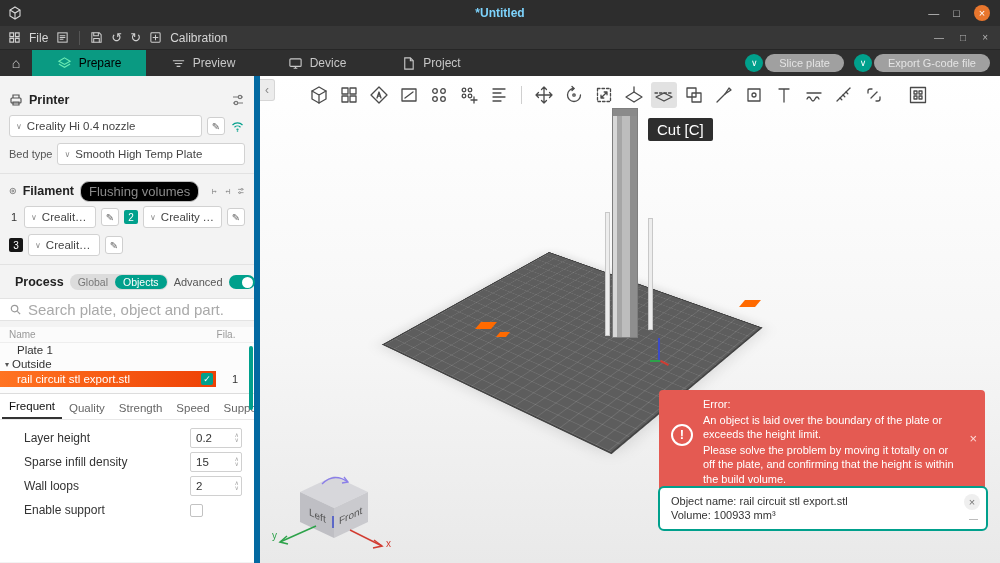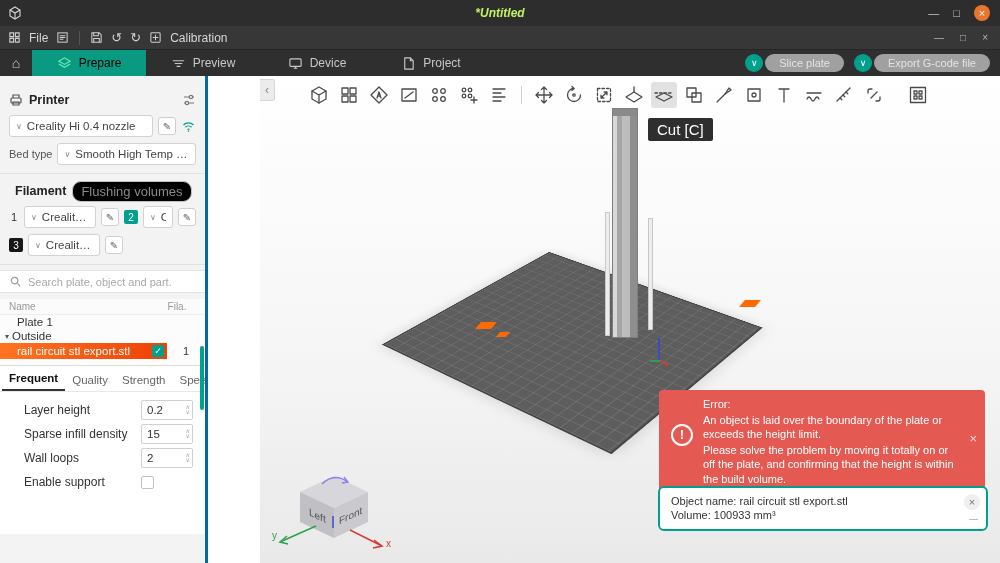--- a/index.html
+++ b/index.html
@@ -4,21 +4,21 @@
 <style>
   * { box-sizing: border-box; margin: 0; padding: 0; }
   html,body { width:1000px; height:563px; }
   body { position:relative; overflow:hidden; background:#fff;
          font-family:"Liberation Sans", sans-serif; font-size:12px; color:#333; }
 
   
   .titlebar { position:absolute; left:0; top:0; right:0; height:26px; background:#2d2d2d;
               display:flex; align-items:center; color:#e6e6e6; }
   .app-ic { margin-left:8px; display:flex; }
-  .tb-title { position:absolute; left:0; right:0; text-align:center; font-weight:bold; font-size:12px; color:#bef264;font-style:italic; }
+  .tb-title { position:absolute; left:0; right:0; text-align:center; font-weight:bold; font-size:12px; color:#7dd3fc; }
   .tb-controls { margin-left:auto; display:flex; align-items:center; gap:14px; padding-right:10px; z-index:2; }
   .tb-btn { color:#c9c9c9; font-size:11px; cursor:default; }
   .tb-close { width:16px; height:16px; border-radius:50%; background:#e8762d; color:#fff;
               display:flex; align-items:center; justify-content:center; font-size:11px; }
 
   .menubar { position:absolute; left:0; top:26px; right:0; height:24px; background:#373737;
              display:flex; align-items:center; gap:8px; color:#d6d6d6; padding:0 8px; border-bottom:1px solid #262626; }
   .mb-item { font-size:12px; }
   .mb-ic { display:flex; align-items:center; }
   .mb-glyph { font-size:13px; color:#cfcfcf; }
@@ -33,22 +33,22 @@
   .ntab.active { background:#0a9a82; color:#000000; }
   .ntab.active svg { stroke:#6cecb4; }
   .tb-actions { margin-left:auto; display:flex; align-items:center; gap:10px; padding-right:10px; }
   .pill-group { display:flex; align-items:center; gap:2px; }
   .pill-drop { width:18px; height:18px; border-radius:50%; background:#00a08c; color:#fff;
                display:flex; align-items:center; justify-content:center; font-size:9px; }
   .pill { height:18px; border-radius:9px; background:#a0a0a0; color:#e3e3e3; font-size:11px;
           display:flex; align-items:center; padding:0 14px; }
 
   
-  .sidepanel { position:absolute; left:0; top:76px; width:208px; bottom:0; background:#f3f3f3;
-               border-right:3px solid #0369a1; }
+  .sidepanel { position:absolute; left:0; top:76px; width:260px; bottom:0; background:#f3f3f3;
+               border-right:6px solid #0369a1; }
   .sec-head { display:flex; align-items:center; gap:6px; padding:0 9px; height:24px; }
   .sec-title { font-weight:bold; font-size:12.5px; color:#222; }
   .spacer { flex:1; }
   .divider { height:1px; background:#e2e2e2; margin:5px 0; }
   .prow { display:flex; align-items:center; gap:5px; padding:3px 9px; }
   .combo { height:22px; background:#fff; border:1px solid #d2d2d2; border-radius:3px;
            display:flex; align-items:center; gap:5px; padding:0 6px; font-size:11.5px; color:#444; min-width:0; }
   .combo .cv { white-space:nowrap; overflow:hidden; text-overflow:ellipsis; }
   .chev { color:#8a8a8a; font-size:8px; flex:none; }
   .iconbox { width:18px; height:18px; border:1px solid #cfcfcf; border-radius:3px; background:#fff;
@@ -64,21 +64,21 @@
 
   .seg { display:flex; background:#dcdcdc; border-radius:10px; padding:1px; font-size:10.5px; }
   .seg .off { color:#777; padding:1px 7px; }
   .seg .on { background:#00a08c; color:#fff; border-radius:9px; padding:1px 8px; }
   .toggle { width:26px; height:14px; border-radius:7px; background:#00a08c; position:relative; flex:none; }
   .toggle::after { content:""; position:absolute; right:1.5px; top:1.5px; width:11px; height:11px;
                    border-radius:50%; background:#fff; }
 
   .searchbar { margin-top:4px; height:23px; background:#fff; border-top:1px solid #e3e3e3; border-bottom:1px solid #e3e3e3;
                display:flex; align-items:center; gap:6px; padding:0 9px; }
-  .searchbar input { flex:1; border:none; outline:none; font-size:11px; color:#444; background:transparent;
+  .searchbar input { flex:1; border:none; outline:none; font-size:15px; color:#444; background:transparent;
                      font-family:"Liberation Sans", sans-serif; }
   .searchbar input::placeholder { color:#a9a9a9; }
 
   .treehead { display:flex; align-items:center; height:16px; padding:0 9px; font-size:10px; color:#999;
               background:#fbfbfb; border-bottom:1px solid #eee;margin-top:6px; }
   .treehead .fh { width:38px; text-align:center; }
   .tree { background:#fcfcfc; }
   .trow { display:flex; align-items:center; height:14px; font-size:11.5px; color:#333; }
   .trow .nm { flex:1; display:flex; align-items:center; min-width:0; }
   .trow .fila { width:38px; text-align:center; font-size:11px; }
@@ -86,21 +86,21 @@
   .indent1 { padding-left:17px; }
   .trow.sel { height:16px; }
   .trow.sel .nm { background:linear-gradient(90deg,#ff7422,#ee4105); color:#fff; height:16px;
                   padding-left:17px; gap:4px; }
   .selcheck { margin-left:auto; margin-right:3px; width:12px; height:12px; background:#00a08c; color:#fff;
               font-size:9px; display:flex; align-items:center; justify-content:center; border-radius:2px; flex:none; }
 
   .paramtabs { display:flex; align-items:flex-end; background:#fff; border-top:1px solid #ddd;
                border-bottom:1px solid #e8e8e8; height:27px; padding:0 2px; overflow:hidden; white-space:nowrap; }
   .ptab { padding:5px 7px; font-size:11.5px; color:#666; flex:none; }
-  .ptab.active { color:#111; font-weight:bold; border-bottom:2px solid #333; }
+  .ptab.active { color:#111; font-weight:normal; border-bottom:2px solid #333; }
   .paramarea { background:#fff; padding:6px 0 40px 0; }
   .param { display:flex; align-items:center; height:24px; padding:0 12px 0 24px; }
   .param .pl { flex:1; font-size:12px; color:#333; }
   .numbox { width:52px; height:20px; background:#fff; border:1px solid #d0d0d0; border-radius:2px;
             display:flex; align-items:center; padding:0 2px 0 5px; }
   .numbox input { width:30px; border:none; outline:none; font-size:11.5px; color:#333;
                   font-family:"Liberation Sans", sans-serif; background:transparent; }
   .spin { display:flex; flex-direction:column; margin-left:auto; line-height:5px; }
   .spin span { font-size:6px; color:#a5a5a5; }
   .cb { width:13px; height:13px; border:1px solid #c2c2c2; background:#fff; border-radius:2px; }
@@ -354,20 +354,39 @@
       <span class="chev">∨</span>
       <span class="cv">Creality A...</span>
     </div>
     <span class="iconbox">
         <span>✎</span>
       </span>
   </div>
 
   <div class="divider"></div>
 
+  <div class="sec-head">
+    <svg width="14" height="14" viewBox="0 0 14 14" fill="none" stroke="#555" stroke-width="1.2">
+        <rect x="2" y="2" width="10" height="10" rx="1"></rect>
+        <path d="M2 6h10M6 6v6"></path>
+      </svg>
+    <span class="sec-title">Process</span>
+    <div class="seg">
+      <span class="off">Global</span>
+      <span class="on">Objects</span>
+    </div>
+    <span class="lbl">Advanced</span>
+    <span class="toggle"></span>
+    <svg width="13" height="13" viewBox="0 0 14 14" fill="none" stroke="#777" stroke-width="1.2">
+        <path d="M2 3h10M2 7h10M2 11h10"></path>
+      </svg>
+    <svg width="13" height="13" viewBox="0 0 14 14" fill="none" stroke="#00a08c" stroke-width="1.3">
+        <path d="M3 5h7L8 3M11 9H4l2 2"></path>
+      </svg>
+  </div>
 
   <div class="searchbar">
     <svg width="13" height="13" viewBox="0 0 14 14" fill="none" stroke="#9a9a9a" stroke-width="1.3">
         <circle cx="6" cy="6" r="3.5"></circle>
         <path d="M9 9l3 3"></path>
       </svg>
     <input type="text" placeholder="Search plate, object and part." style="">
   </div>
 
   <div class="treehead">

